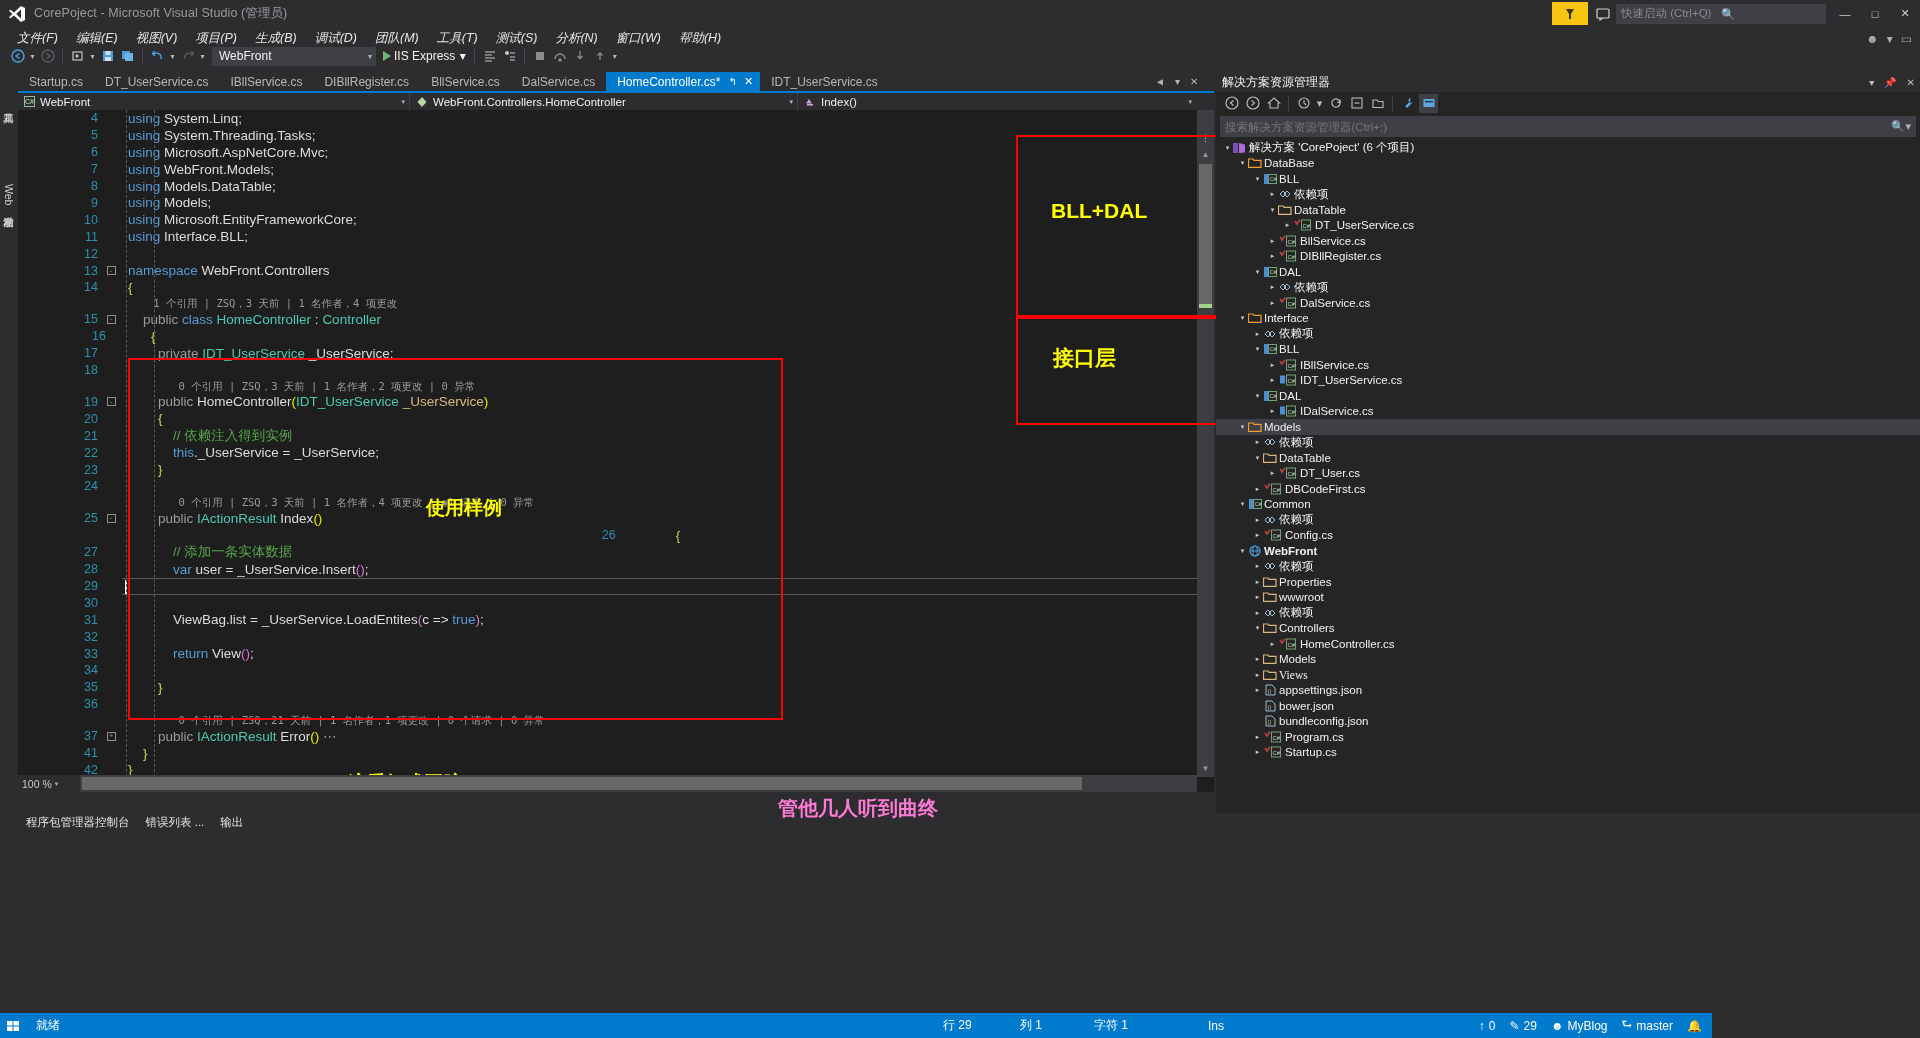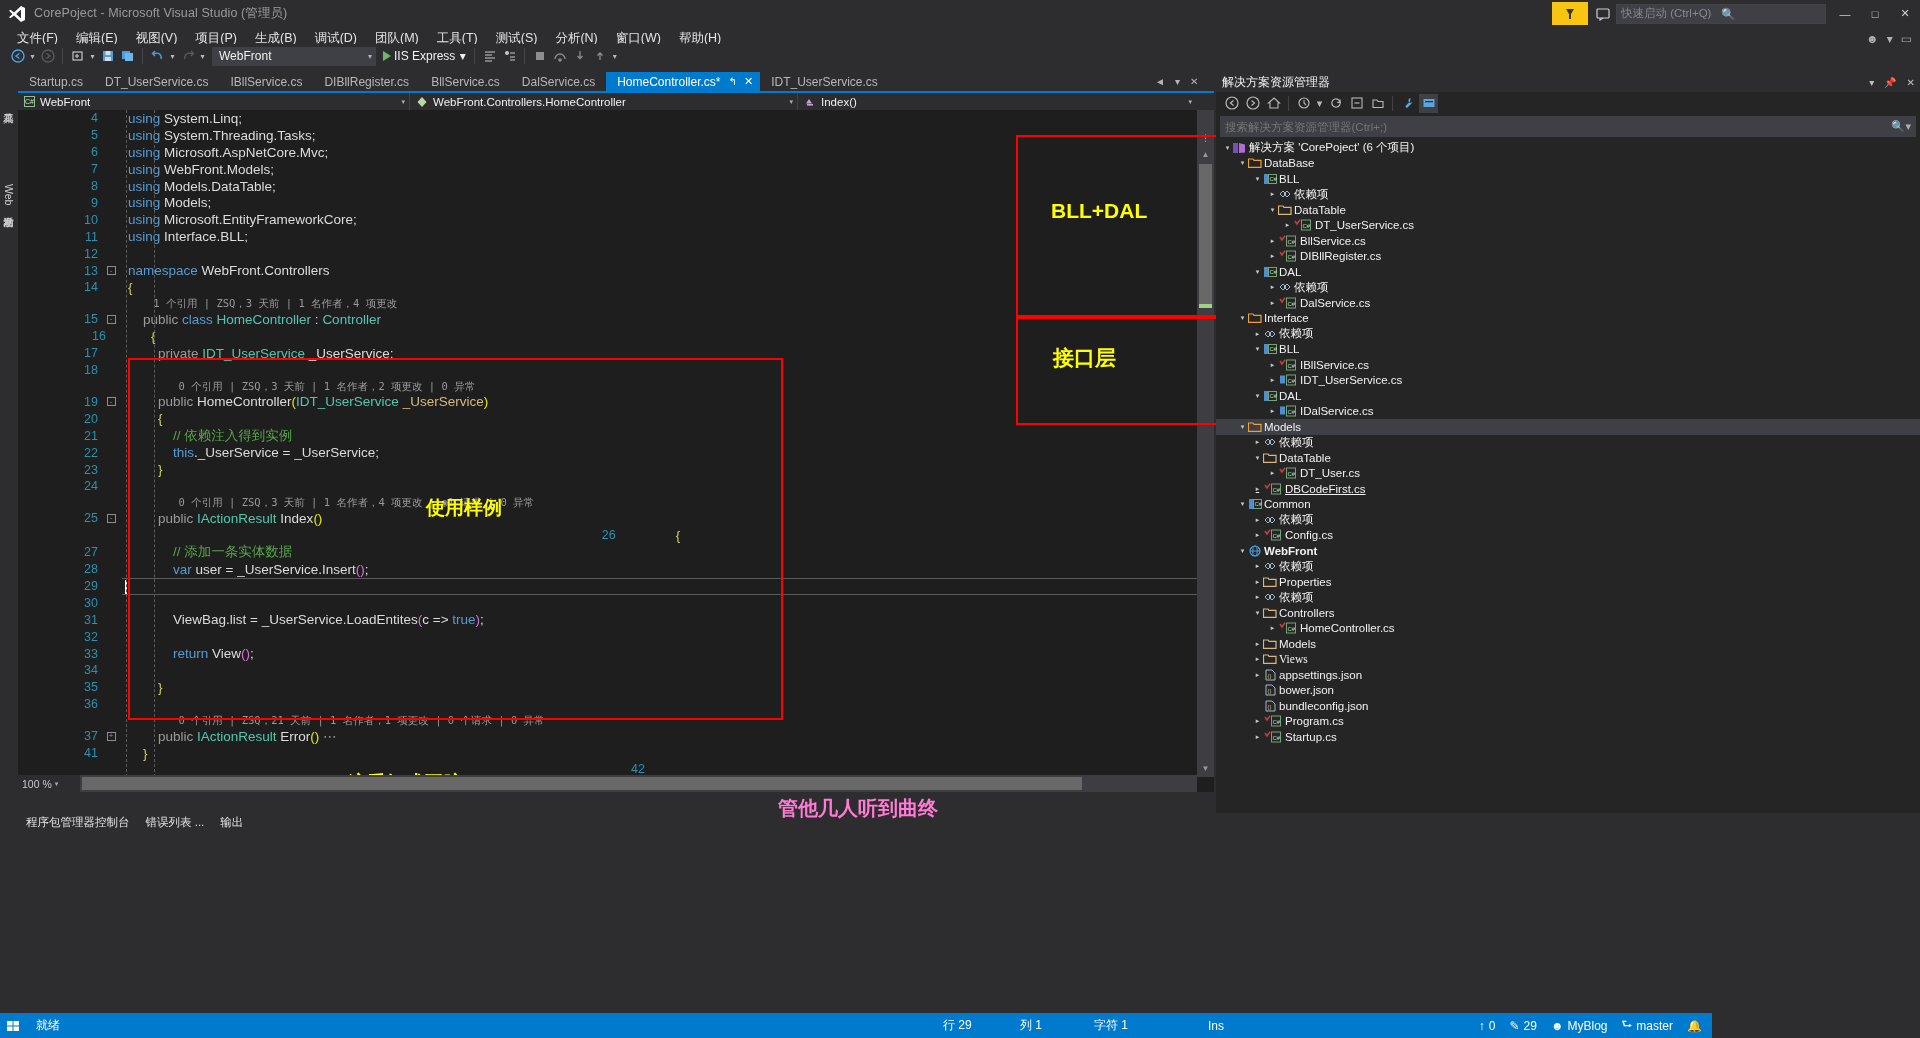--- a/index.html
+++ b/index.html
@@ -36,21 +36,21 @@
     width:36px; height:23px; background:#f9c513; display:flex; align-items:center; justify-content:center;
     margin-right:4px;
   }
   .notif-flag svg { display:block; }
 
   
   .menubar {
     position:absolute; left:0; top:27px; width:1920px; height:23px;
     background:#2d2d30; display:flex; align-items:center; padding-left:8px;
   }
-  .menu-item { color:#e5e5e5; font-size:12.5px; padding:3px 9px; white-space:nowrap; }
+  .menu-item { color:#e5e5e5; font-size:12.5px; padding:3px 9px; white-space:nowrap;font-style:italic; }
   .menubar-right { position:absolute; right:4px; top:0; height:23px; display:flex; align-items:center; }
   .mb-icon { color:#b0b0b0; font-size:12px; padding:0 4px; }
 
   
   .toolbar {
     position:absolute; left:0; top:44px; width:1920px; height:24px;
     background:#2d2d30; display:flex; align-items:center; padding-left:8px; gap:1px;
   }
   .tb-btn { width:19px; height:20px; display:flex; align-items:center; justify-content:center; color:#c8c8c8; font-size:12px; }
   .tb-sep { width:1px; height:16px; background:#46464a; margin:0 4px; }
@@ -506,21 +506,21 @@
           <div class="crow" style="position: absolute; top: 484.4px; left: 0px; width: 1180px;"><div class="gutter-ln">30</div><div class="fold"></div><div class="changebar"></div><div class="ctext"></div></div>
           <div class="crow" style="position: absolute; top: 501.3px; left: 0px; width: 1180px;"><div class="gutter-ln">31</div><div class="fold"></div><div class="changebar"></div><div class="ctext"><span class="pn">            </span><span class="pn">ViewBag.list = _UserService.LoadEntites</span><span class="br">(</span><span class="pn">c =&gt; </span><span class="k">true</span><span class="br">)</span><span class="pn">;</span></div></div>
           <div class="crow" style="position: absolute; top: 518.2px; left: 0px; width: 1180px;"><div class="gutter-ln">32</div><div class="fold"></div><div class="changebar"></div><div class="ctext"></div></div>
           <div class="crow" style="position: absolute; top: 535.1px; left: 0px; width: 1180px;"><div class="gutter-ln">33</div><div class="fold"></div><div class="changebar"></div><div class="ctext"><span class="pn">            </span><span class="k">return </span><span class="pn">View</span><span class="br">()</span><span class="pn">;</span></div></div>
           <div class="crow" style="position: absolute; top: 552px; left: 0px; width: 1180px;"><div class="gutter-ln">34</div><div class="fold"></div><div class="changebar"></div><div class="ctext"></div></div>
           <div class="crow" style="position: absolute; top: 568.9px; left: 0px; width: 1180px;"><div class="gutter-ln">35</div><div class="fold"></div><div class="changebar"></div><div class="ctext"><span class="cl">        }</span></div></div>
           <div class="crow" style="position: absolute; top: 585.8px; left: 0px; width: 1180px;"><div class="gutter-ln">36</div><div class="fold"></div><div class="changebar"></div><div class="ctext"></div></div>
           <div class="crow" style="position: absolute; top: 602.7px; left: 0px; width: 1180px;"><div class="gutter-ln"></div><div class="fold"></div><div class="changebar"></div><div class="lens">        0 个引用 | ZSQ，21 天前 | 1 名作者，1 项更改 | 0 个请求 | 0 异常</div></div>
           <div class="crow" style="position: absolute; top: 617.7px; left: 0px; width: 1180px;"><div class="gutter-ln">37</div><div class="fold"><span style="border:1px solid #8d8d8d;width:9px;height:9px;display:flex;align-items:center;justify-content:center;font-size:8px;line-height:1;">+</span></div><div class="changebar"></div><div class="ctext"><span class="pn">        </span><span class="ks">public </span><span class="t">IActionResult </span><span class="pn">Error</span><span class="bry">()</span><span class="ks"> ⋯</span></div></div>
           <div class="crow" style="position: absolute; top: 634.6px; left: 0px; width: 1180px;"><div class="gutter-ln">41</div><div class="fold"></div><div class="changebar"></div><div class="ctext"><span class="cl">    }</span></div></div>
-          <div class="crow" style="position: absolute; top: 651.5px; left: 0px; width: 1180px; flex-direction: column;"><div class="gutter-ln">42</div><div class="fold"></div><div class="changebar"></div><div class="ctext"><span class="cl">}</span></div></div>
+          <div class="crow" style="position: absolute; top: 651.5px; left: 0px; width: 1180px;"><div class="gutter-ln">42</div><div class="fold"></div><div class="changebar"></div><div class="ctext"><span class="cl">}</span></div></div>
         </div>
 
       <div class="ind-guide" style="left:108px;"></div>
       <div class="ind-guide" style="left:136px;"></div>
 
       <div class="annot-box" style="left:110px; top:248px; width:655px; height:362px;"></div>
       <div class="annot-label" id="annot-usage" style="left:408px; top:385px;">使用样例</div>
       <div class="annot-label" id="annot-show" style="left:330px; top:660px;">这番好戏开腔</div>
     </div>
 
@@ -840,21 +840,21 @@
           <div class="twist">▸</div>
           <div class="tico" style="width: 20px;">
             <svg width="18" height="12" viewBox="0 0 18 12">
               <path d="M1 2 L3 5 L6 0.6" fill="none" stroke="#c04040" stroke-width="1.6"></path>
               <rect x="7.5" y="1" width="9" height="10" fill="none" stroke="#73a573" stroke-width="1"></rect>
               <text x="8.4" y="8.6" font-size="6" fill="#b9dcb9" font-family="Liberation Sans">C#</text>
             </svg>
           </div>
           <div class="tlabel">DT_User.cs</div>
         </div>
-        <div class="trow" style="padding-left: 36px; text-decoration: underline;">
+        <div class="trow" style="padding-left: 36px;">
           <div class="twist">▸</div>
           <div class="tico" style="width: 20px;">
             <svg width="18" height="12" viewBox="0 0 18 12">
               <path d="M1 2 L3 5 L6 0.6" fill="none" stroke="#c04040" stroke-width="1.6"></path>
               <rect x="7.5" y="1" width="9" height="10" fill="none" stroke="#73a573" stroke-width="1"></rect>
               <text x="8.4" y="8.6" font-size="6" fill="#b9dcb9" font-family="Liberation Sans">C#</text>
             </svg>
           </div>
           <div class="tlabel">DBCodeFirst.cs</div>
         </div>
@@ -912,20 +912,29 @@
           <div class="tlabel">依赖项</div>
         </div>
         <div class="trow" style="padding-left: 36px;">
           <div class="twist">▸</div>
           <div class="tico">
             <svg width="14" height="12" viewBox="0 0 14 12">
               <path d="M0.5 2 h4.5 l1 1.4 h7 v7 H0.5 Z" fill="none" stroke="#dcb67a" stroke-width="1.2"></path>
             </svg>
           </div>
           <div class="tlabel">Properties</div>
+        </div>
+        <div class="trow" style="padding-left: 36px;">
+          <div class="twist">▸</div>
+          <div class="tico">
+            <svg width="14" height="12" viewBox="0 0 14 12">
+              <path d="M0.5 2 h4.5 l1 1.4 h7 v7 H0.5 Z" fill="none" stroke="#dcb67a" stroke-width="1.2"></path>
+            </svg>
+          </div>
+          <div class="tlabel">wwwroot</div>
         </div>
         <div class="trow" style="padding-left: 36px;">
           <div class="twist">▸</div>
           <div class="tico">
             <svg width="14" height="12" viewBox="0 0 14 12">
               <path d="M2 6 L5 3 L8 6 L5 9 Z" fill="none" stroke="#9fb8d0" stroke-width="1"></path>
               <path d="M6 6 L9 3 L12 6 L9 9 Z" fill="none" stroke="#9fb8d0" stroke-width="1"></path>
             </svg>
           </div>
           <div class="tlabel">依赖项</div>

